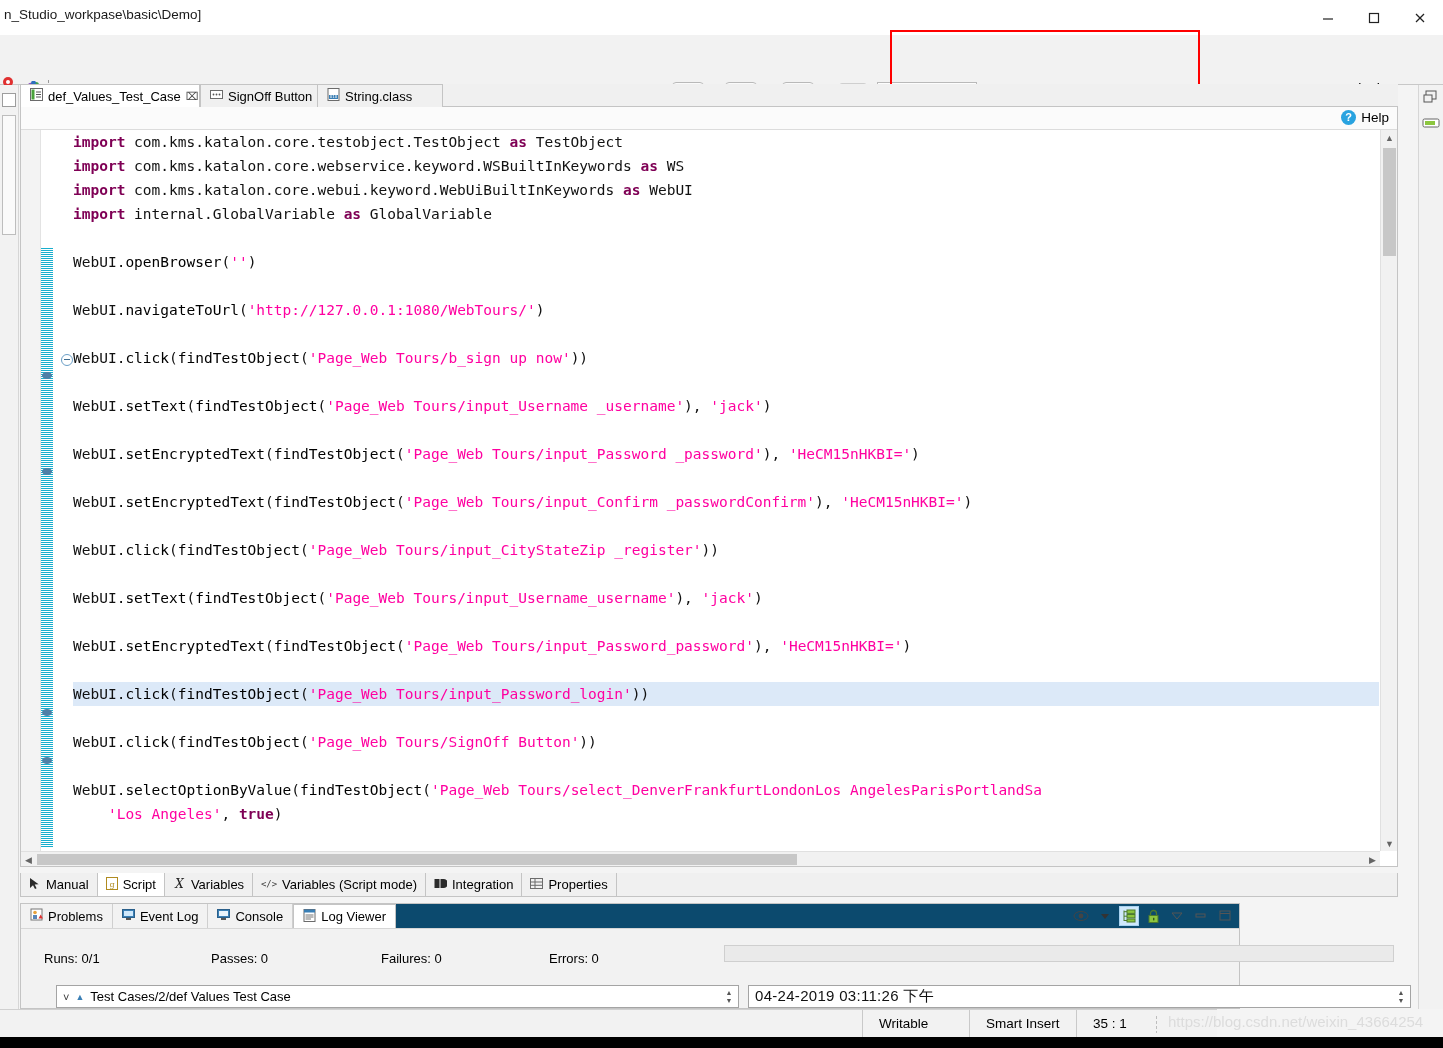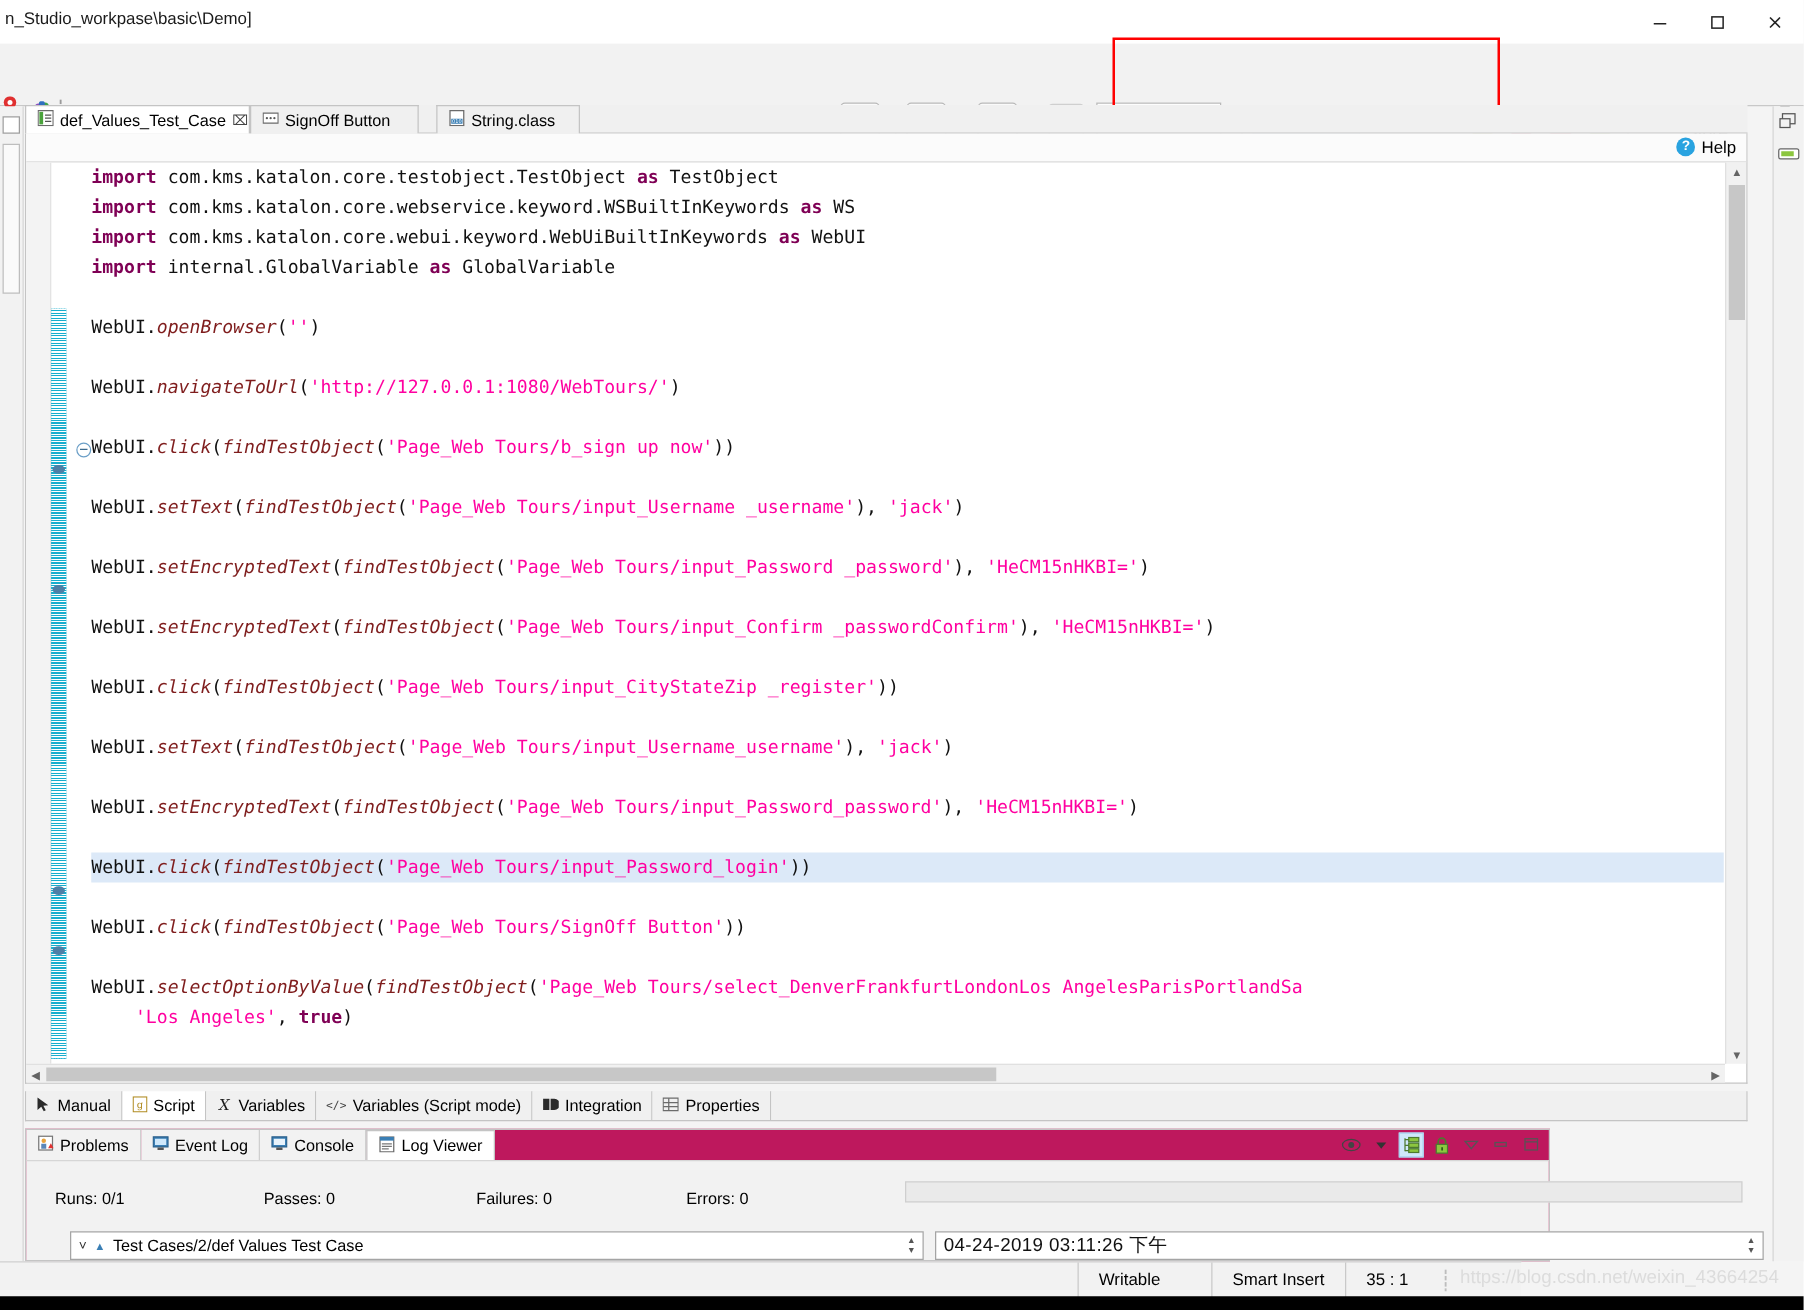--- a/index.html
+++ b/index.html
@@ -162,21 +162,21 @@
     overflow: hidden;
     font-family: "DejaVu Sans Mono", monospace;
     font-size: 14.5px;
     line-height: 24px;
     white-space: pre;
     color: #111111;
   }
   .code .ln { height: 24px; }
   .kw   { color: #7f0055; font-weight: bold; }
   .str  { color: #ff00a0; }
-  .mth  { color: #7f1d1d; font-style: italic; }
+  .mth  { color: #000000; }
   .hl-line {
     position: absolute; left: 52px; right: 18px; height: 24px;
     background: #dce9f8;
   }
 
   
   .vscroll {
     position: absolute; right: 0; top: 23px; width: 17px; bottom: 15px;
     background: #f1f1f1; border-left: 1px solid #e0e0e0;
   }
@@ -212,21 +212,21 @@
   .mtab {
     display: flex; align-items: center; gap: 5px; padding: 0 8px;
     border-right: 1px solid #c4c4c4; font-size: 13px; white-space: nowrap;
     background: #f0f0f0;
   }
   .mtab.active { background: #ffffff; }
 
   
   .console {
     position: absolute; left: 20px; top: 903px; width: 1220px; height: 106px;
-    background: #be185d; border: 1px solid #c4c4c4;
+    background: #0c4a6e; border: 1px solid #c4c4c4;
   }
   .ctabs {
     position: absolute; left: 0; top: 0; height: 24px; display: flex; align-items: stretch;
   }
   .ctab {
     display: flex; align-items: center; gap: 5px; padding: 0 9px;
     font-size: 13px; white-space: nowrap; border-right: 1px solid #cfcfcf;
     background: #f2f2f2;
   }
   .ctab.activeb { font-weight: normal; }
@@ -519,21 +519,21 @@
       <span>
         <svg width="13" height="13" viewBox="0 0 13 13">
           <rect x="0.5" y="2.5" width="12" height="8" fill="#fff" stroke="#6b6b6b"></rect>
           <circle cx="3.5" cy="6.5" r="0.9" fill="#555"></circle>
             <circle cx="6.5" cy="6.5" r="0.9" fill="#555"></circle>
             <circle cx="9.5" cy="6.5" r="0.9" fill="#555"></circle>
         </svg>
       </span>
       <span>SignOff Button</span>
     </div>
-    <div class="etab" style="left:329px;width:115px;align-items:center;">
+    <div class="etab" style="left:297px;width:126px;align-items:center;">
       <span>
         <svg width="13" height="13" viewBox="0 0 13 13">
           <rect x="1" y="0.5" width="11" height="12" fill="#fff" stroke="#6b6b6b"></rect>
           <rect x="2" y="7" width="9" height="4" fill="#3a7fb5"></rect>
           <text x="6.5" y="10.4" font-size="4" fill="#fff" text-anchor="middle" font-family="DejaVu Sans, sans-serif">010</text>
         </svg>
       </span>
       <span>String.class</span>
     </div>
   </div>

